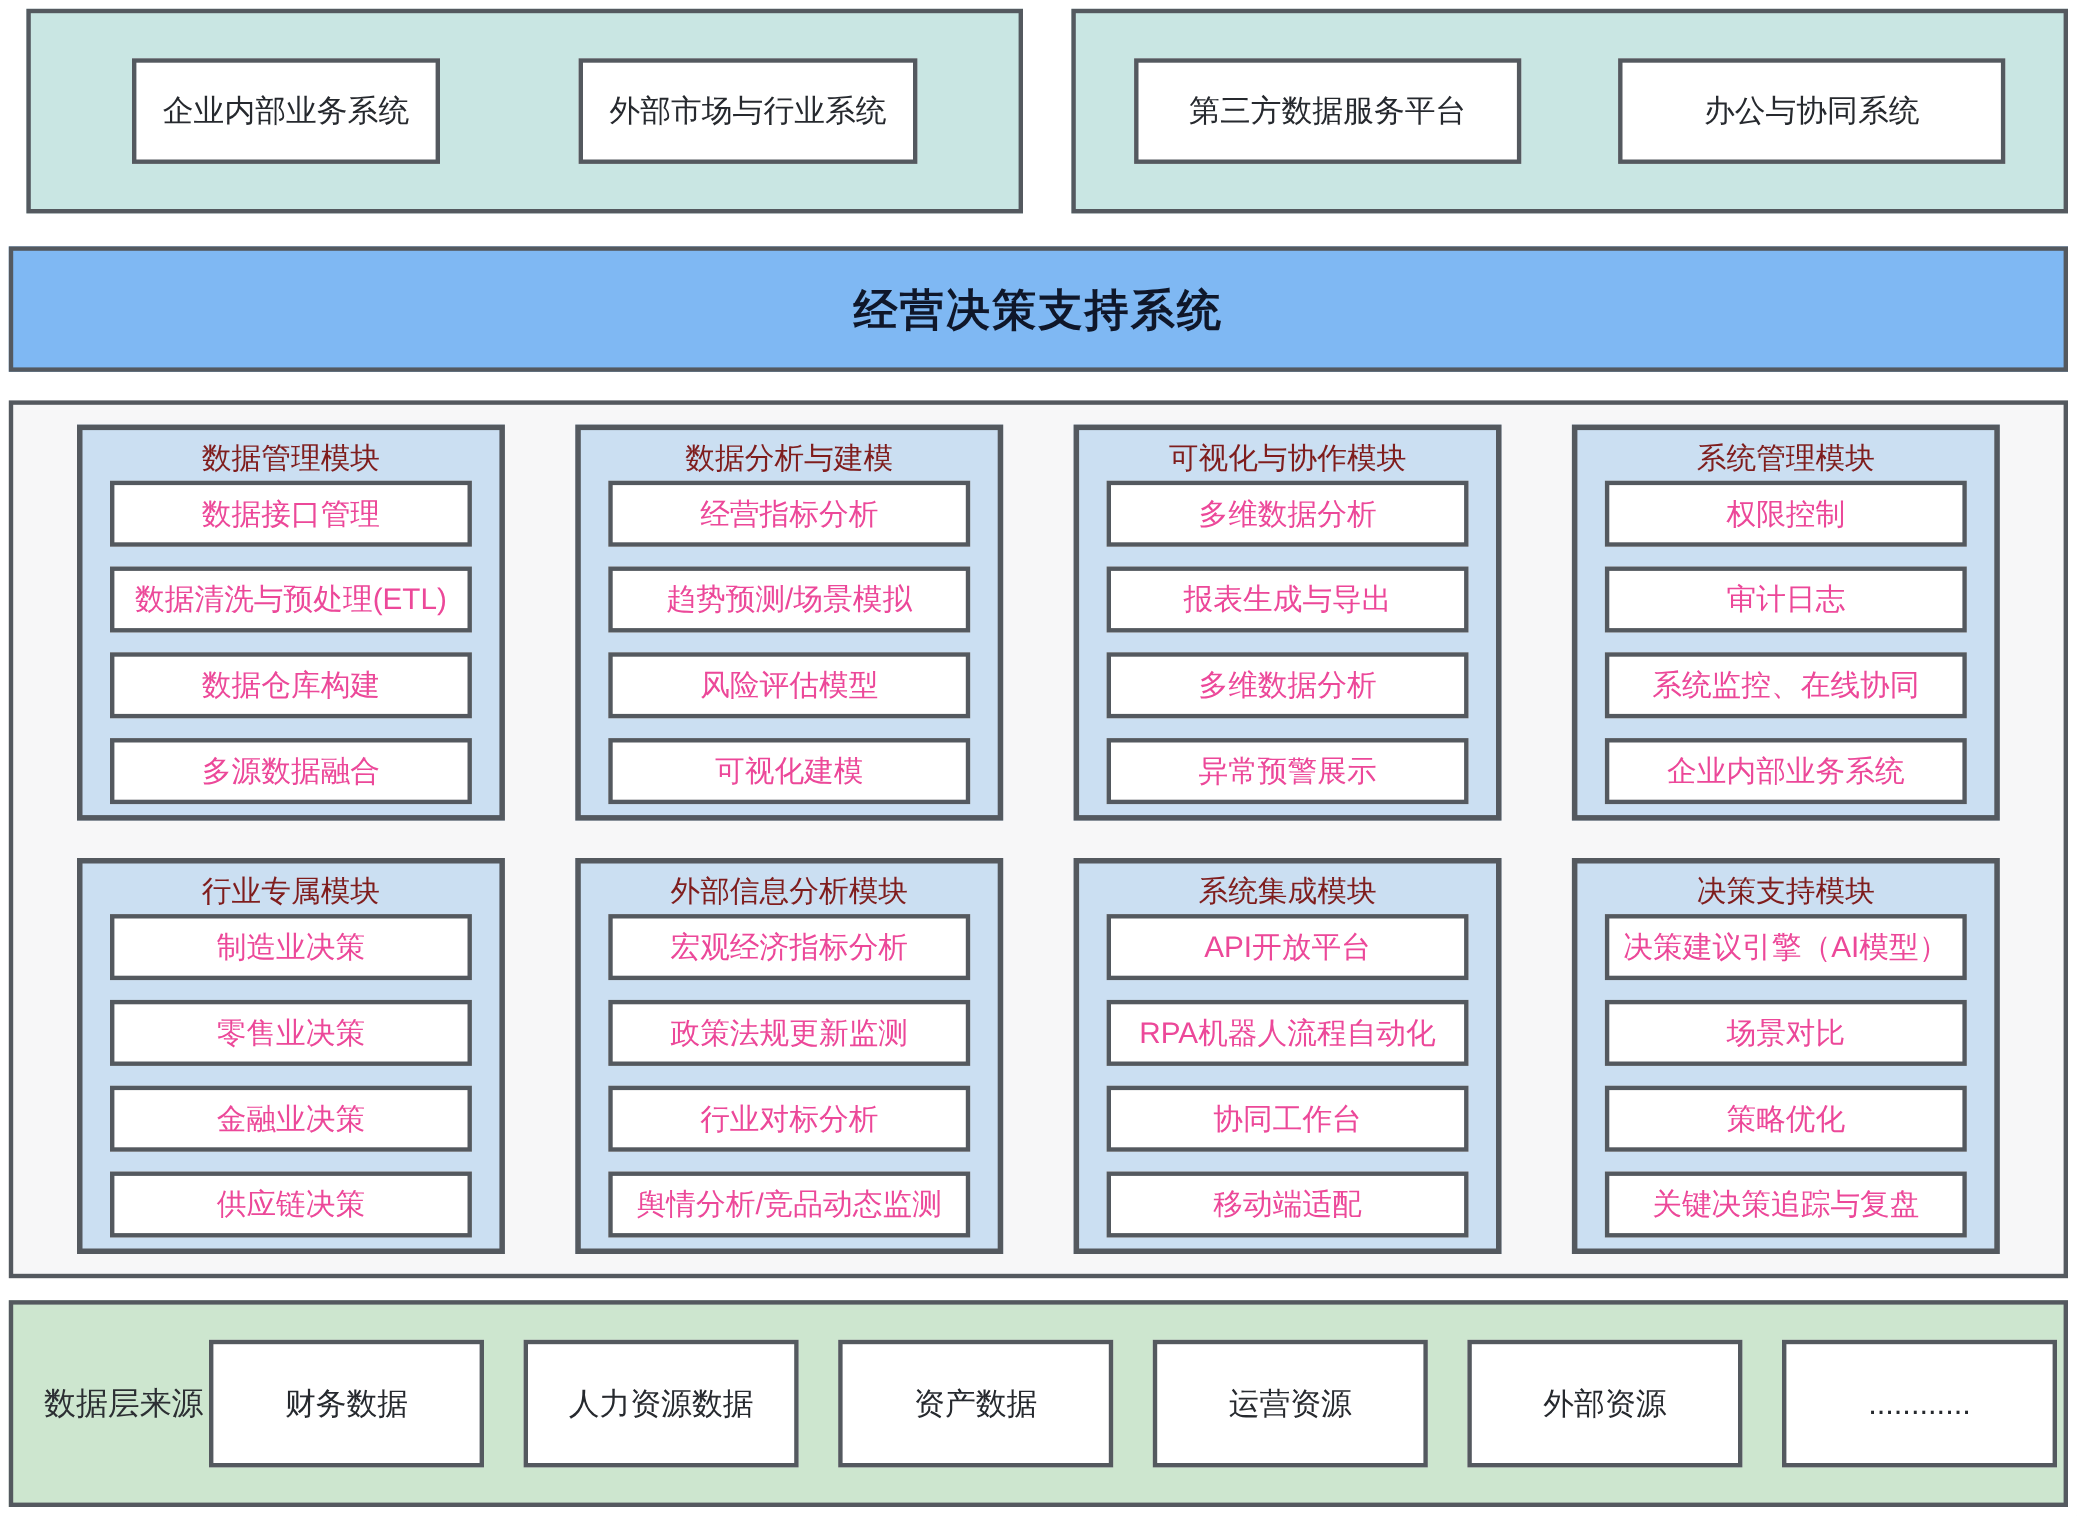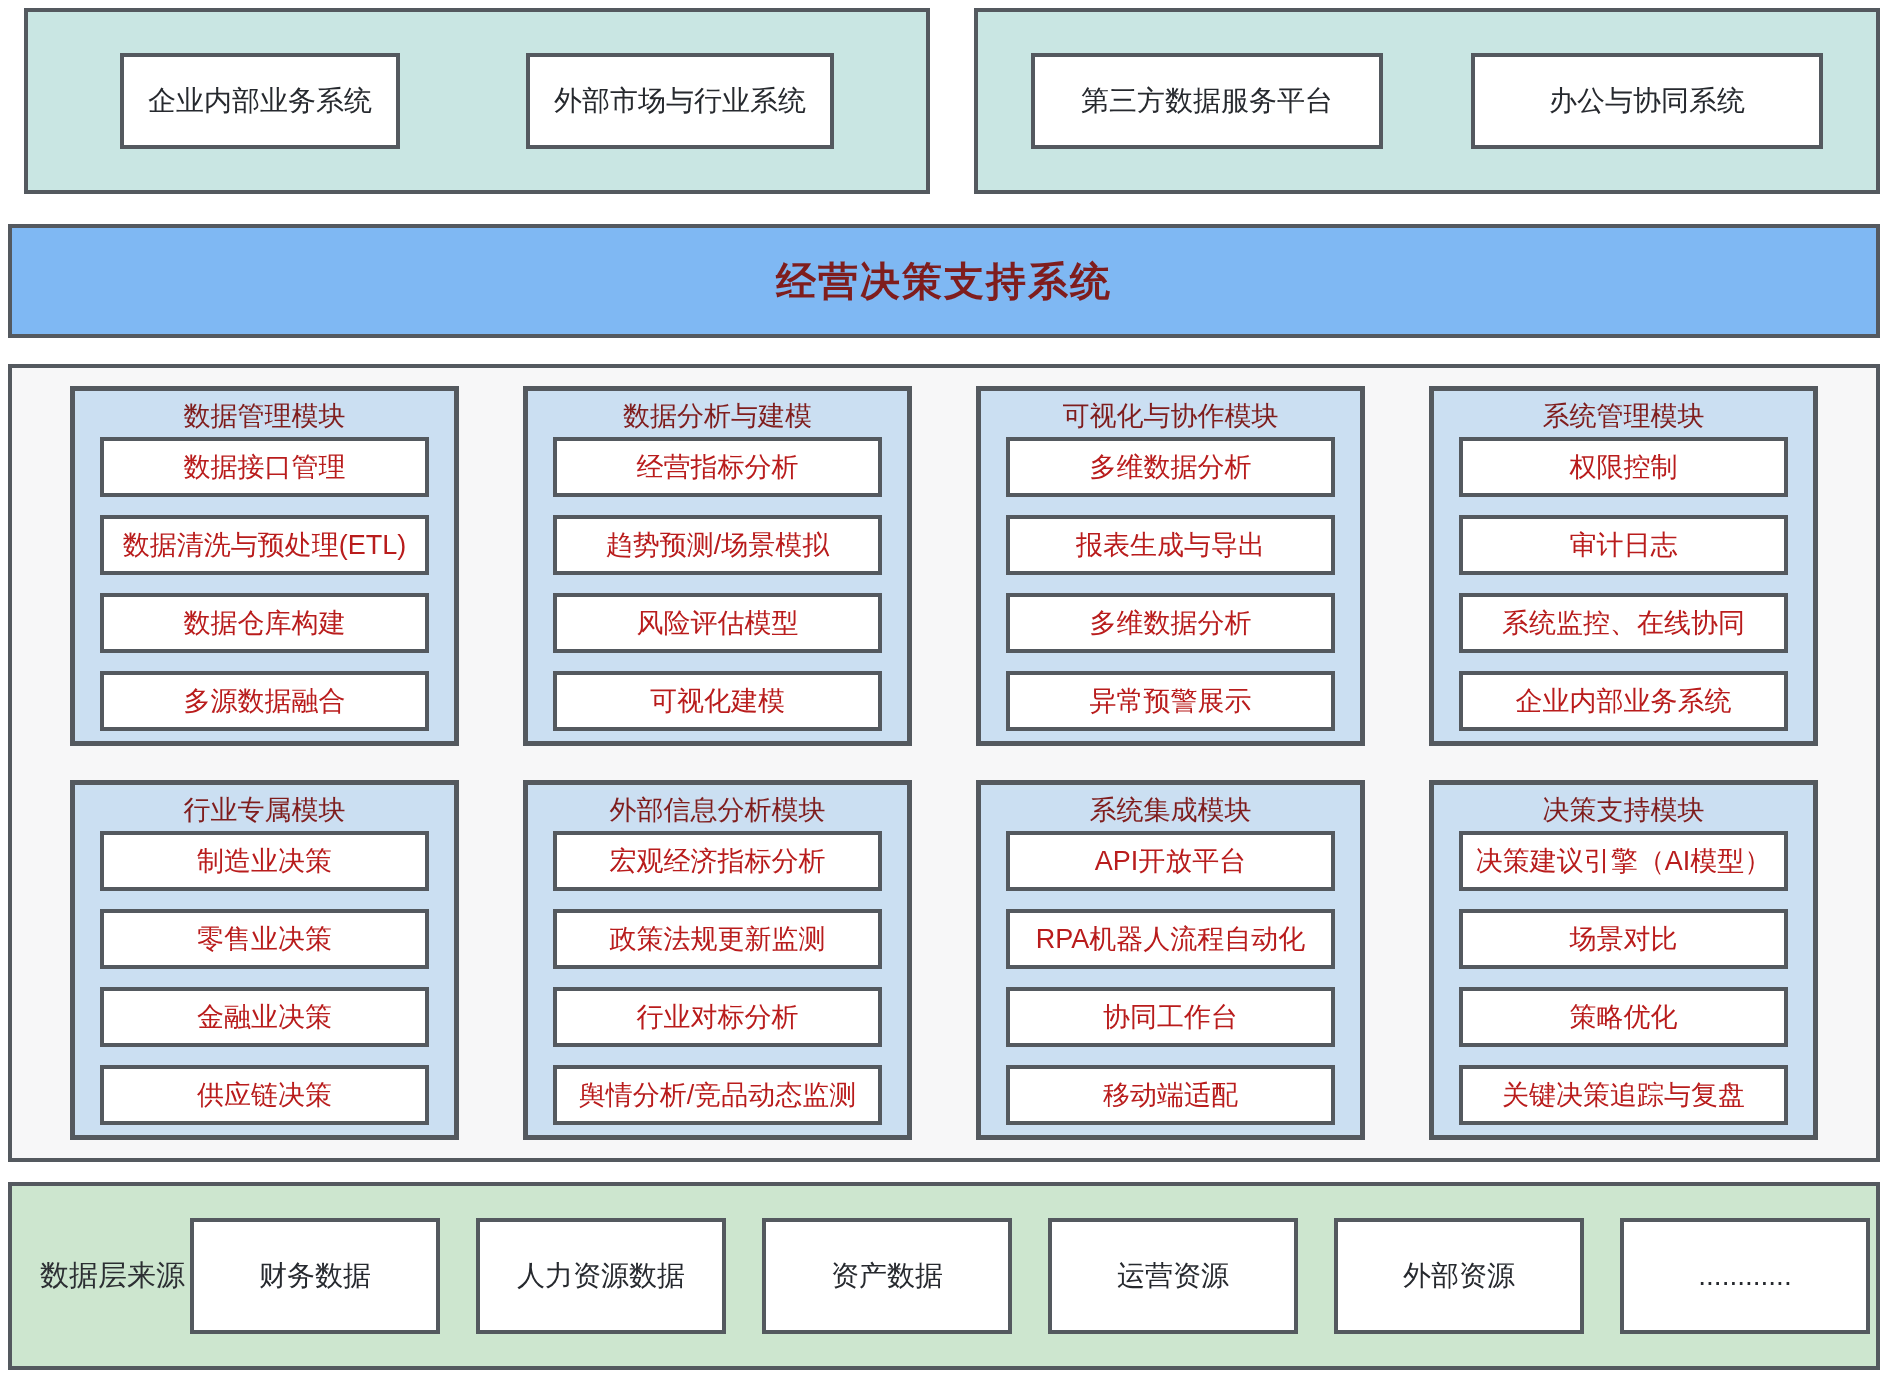--- a/index.html
+++ b/index.html
@@ -38,21 +38,21 @@
 
   
   .banner {
     margin-top:30px;
     height:114px; flex:0 0 auto;
     background:var(--banner-blue,#7fb8f3);
     border:4px solid var(--border-dark,#54595f);
     display:flex; align-items:center; justify-content:center;
   }
   .banner-title {
-    font-size:40px; font-weight:600; letter-spacing:2px; color:#7f1d1d;
+    font-size:40px; font-weight:600; letter-spacing:2px; color:#0f172a;
   }
 
   
   .main-panel {
     margin-top:26px;
     height:798px; flex:0 0 auto;
     background:var(--main-bg,#f7f7f8);
     border:4px solid var(--border-dark,#54595f);
     padding:18px 58px;
     display:grid;
@@ -69,21 +69,21 @@
   .module-title {
     height:42px;
     display:flex; align-items:center; justify-content:center;
     font-size:27px; font-weight:500; color:#7f1d1d;
   }
   .module-item {
     background:#ffffff;
     border:4px solid var(--border-dark,#54595f);
     height:60px;
     display:flex; align-items:center; justify-content:center;
-    font-size:27px; font-weight:400; color:#b91c1c;
+    font-size:27px; font-weight:400; color:#ec4899;
     white-space:nowrap;
   }
   .module-item + .module-item { margin-top:18px; }
 
   
   .data-layer {
     margin-top:20px;
     flex:1;
     background:var(--green-panel,#cde6cf);
     border:4px solid var(--border-dark,#54595f);

